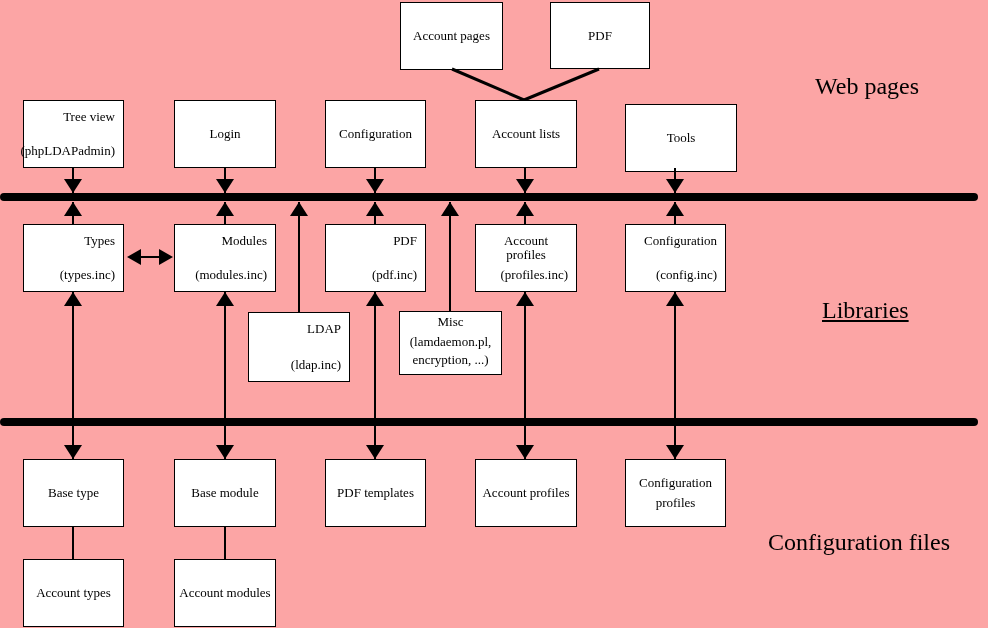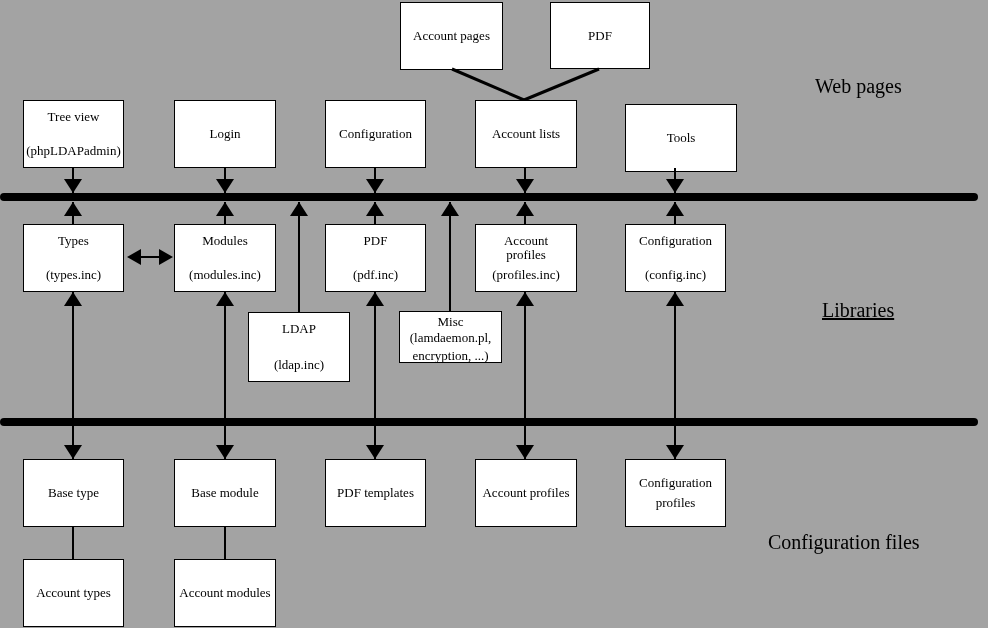--- a/index.html
+++ b/index.html
@@ -1,33 +1,33 @@
 <!DOCTYPE html>
 <html><head>
 <meta charset="utf-8">
 <style>
   html,body{margin:0;padding:0;background:#fff;}
-  #canvas{position:relative;width:988px;height:628px;background:#a3a3a3;overflow:hidden;
+  #canvas{position:relative;width:988px;height:628px;background:#fca5a5;overflow:hidden;
           font-family:"Liberation Serif", serif;color:#000;}
   .box{position:absolute;border:1px solid #000;background:#fff;box-sizing:border-box;
        display:flex;flex-direction:column;align-items:center;justify-content:center;
        font-size:13px;line-height:14px;text-align:center;}
-  .box.two{justify-content:space-between;padding:9px 8px;}
+  .box.two{justify-content:space-between;padding:9px 8px;align-items:flex-end;}
   .box.misc{justify-content:space-between;padding:3px 2px 5px 2px;}
   .misc-sub{display:flex;flex-direction:column;line-height:18px;}
   .cfg2{line-height:20px;}
   .bus{position:absolute;left:0;width:978px;height:8px;background:#000;border-radius:4px;}
   .vline{position:absolute;width:2px;background:#000;}
   .hline{position:absolute;height:2px;background:#000;}
   .arr{position:absolute;width:0;height:0;}
   .arr.up{border-left:9px solid transparent;border-right:9px solid transparent;border-bottom:14px solid #000;}
   .arr.down{border-left:9px solid transparent;border-right:9px solid transparent;border-top:14px solid #000;}
   .arr.left{border-top:8px solid transparent;border-bottom:8px solid transparent;border-right:14px solid #000;}
   .arr.right{border-top:8px solid transparent;border-bottom:8px solid transparent;border-left:14px solid #000;}
-  .section-label{position:absolute;font-size:20px;line-height:28px;white-space:nowrap;}
+  .section-label{position:absolute;font-size:24px;line-height:28px;white-space:nowrap;}
   svg{position:absolute;}
 </style>
 </head>
 <body>
 
 <div id="canvas">
 
   <div class="box" style="left:400px;top:2px;width:103px;height:68px;">
     <span>Account pages</span>
   </div>
@@ -114,21 +114,21 @@
   </div>
 
   <div class="hline" style="left:134px;top:256px;width:28px;"></div>
   <div class="arr left" style="left:127px;top:249px;"></div>
   <div class="arr right" style="left:159px;top:249px;"></div>
 
   <div class="box two" style="left:248px;top:312px;width:102px;height:70px;">
     <span>LDAP</span>
     <span>(ldap.inc)</span>
   </div>
-  <div class="box misc" style="left:399px;top:311px;width:103px;height:52px;">
+  <div class="box misc" style="left:399px;top:311px;width:103px;height:64px;">
     <span>Misc</span>
     <div class="misc-sub">
       <span>(lamdaemon.pl,</span>
       <span>encryption, ...)</span>
     </div>
   </div>
 
   <div class="section-label" style="left:822px;top:296px;text-decoration:underline;">Libraries</div>
 
   <div class="arr up" style="left:64px;top:292px;"></div>

